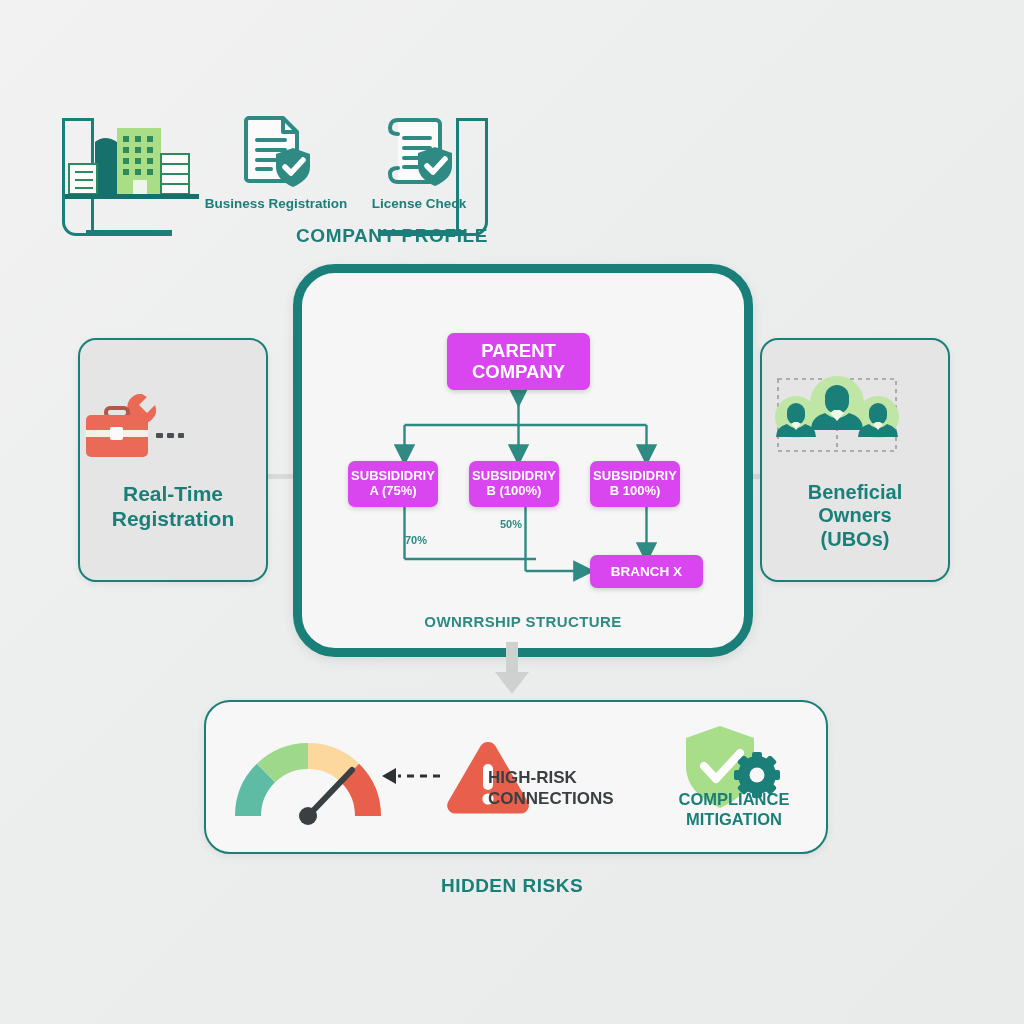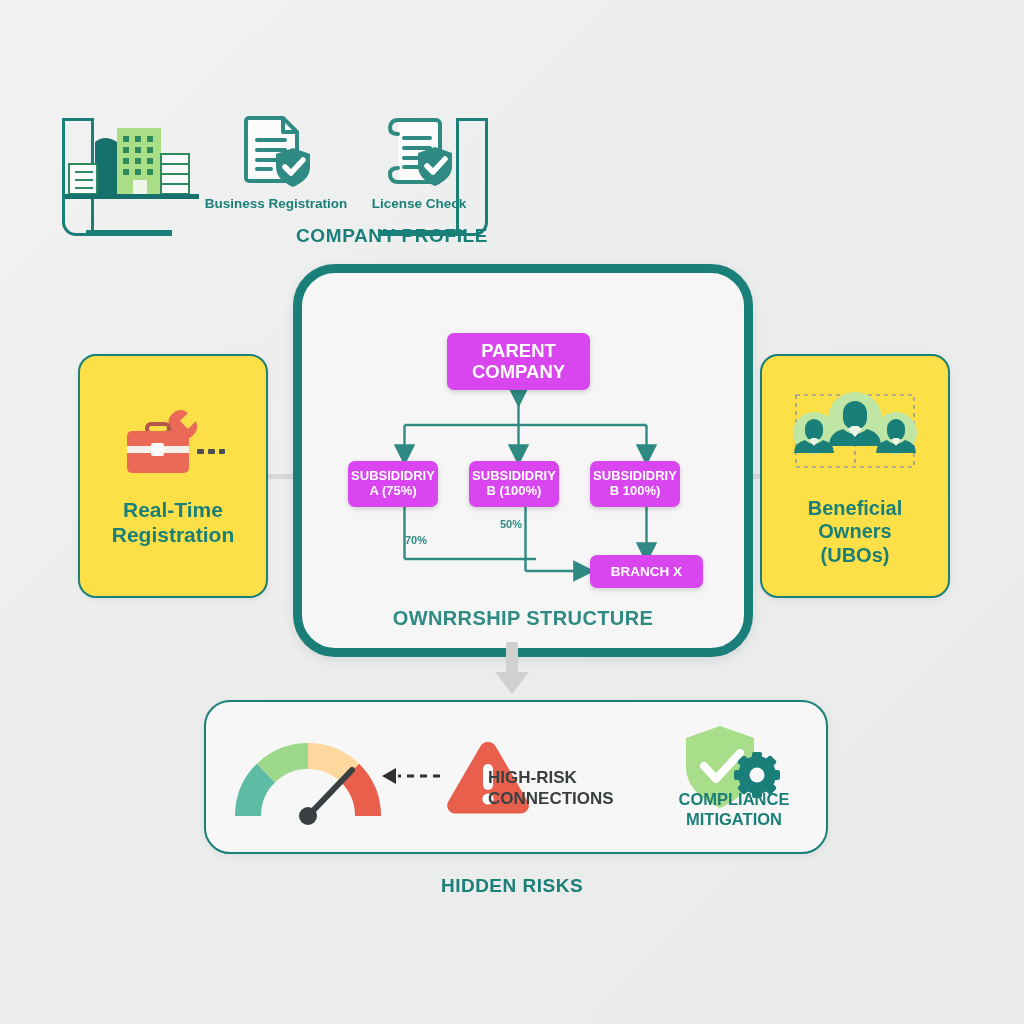--- a/index.html
+++ b/index.html
@@ -25,41 +25,41 @@
   #profile-title{
     position:absolute;left:0;right:0;bottom:-11px;text-align:right;
     color:#1a7f79;font-size:19px;font-weight:bold;letter-spacing:.6px;
   }
 
   .hdr-item{position:absolute;text-align:center;}
   .hdr-label{font-size:13.5px;font-weight:bold;color:#1a7f79;margin-top:2px;white-space:nowrap;}
 
   
   .side-card{
-    position:absolute;background:#fde047;border:2.5px solid #1a7f79;border-radius:18px;
+    position:absolute;background:#e5e5e5;border:2.5px solid #1a7f79;border-radius:18px;
     box-shadow:0 2px 7px rgba(0,0,0,.07);
-    display:flex;flex-direction:column;align-items:center;justify-content:center;margin-top:16px;
+    display:flex;flex-direction:column;justify-content:center;
   }
   #card-realtime{left:78px;top:338px;width:186px;height:240px;}
   #card-ubo{left:760px;top:338px;width:186px;height:240px;}
   .card-label{
     color:#1a7f79;font-size:21px;font-weight:bold;line-height:1.18;text-align:center;
     margin-top:16px;
   }
   #card-ubo .card-label{font-size:20px;}
 
   
   #ownership-panel{
     position:absolute;left:293px;top:264px;width:442px;height:375px;
     background:#f6f6f6;border:9px solid #1a7f79;border-radius:42px;
     box-shadow:0 3px 12px rgba(0,0,0,.09);
   }
   #ownership-title{
     position:absolute;left:0;right:0;bottom:18px;text-align:center;
-    color:#2e8a82;font-size:20px;font-weight:bold;letter-spacing:.4px;
+    color:#2e8a82;font-size:15px;font-weight:bold;letter-spacing:.4px;
   }
   .node{
     position:absolute;background:#d946ef;color:#fff;border-radius:7px;
     display:flex;align-items:center;justify-content:center;text-align:center;
     font-weight:bold;line-height:1.12;box-shadow:0 2px 5px rgba(0,0,0,.16);
   }
   #node-parent{left:145px;top:60px;width:143px;height:57px;font-size:18.5px;}
   .node-sub{width:90px;height:46px;font-size:13px;top:188px;}
   #node-sub-a{left:46px;}
   #node-sub-b{left:167px;}

